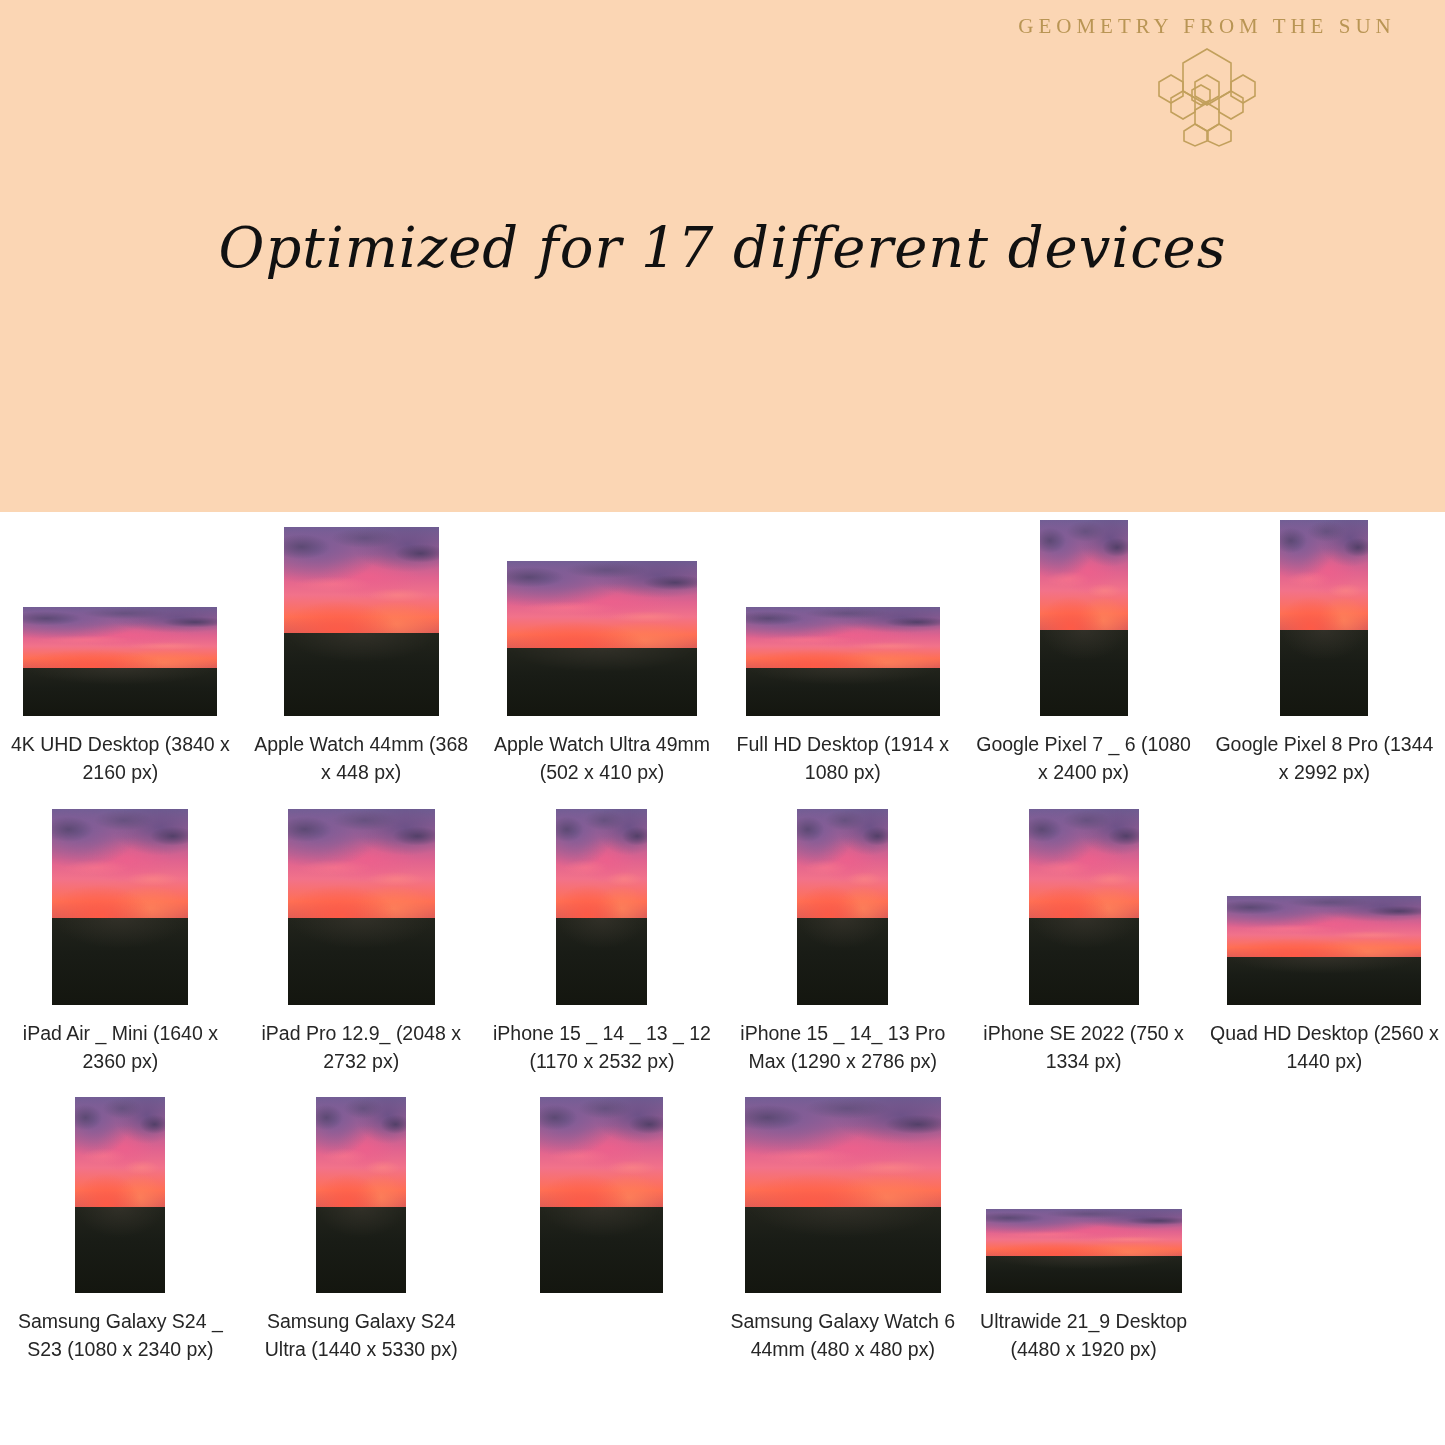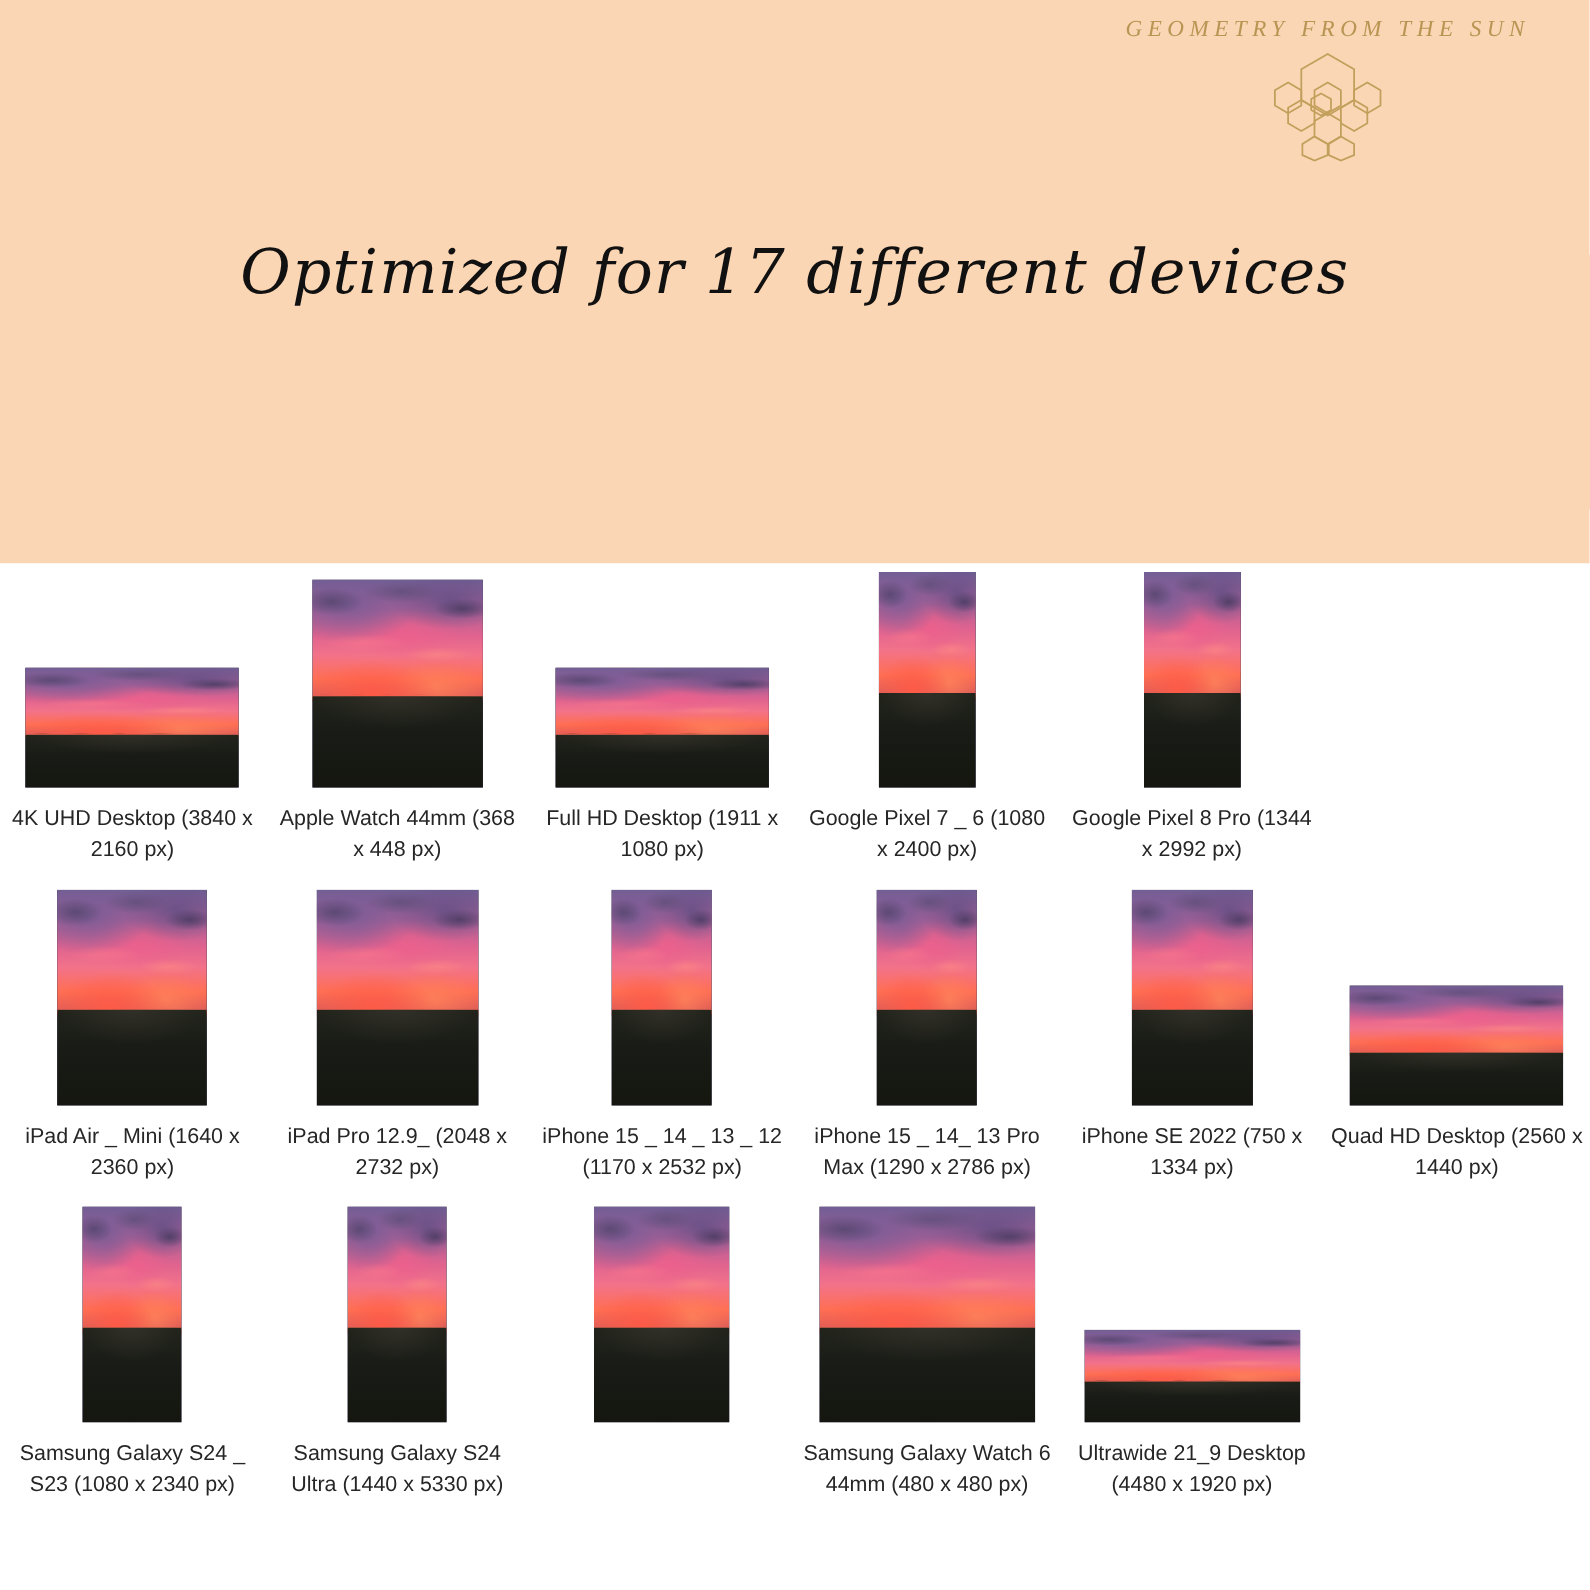--- a/index.html
+++ b/index.html
@@ -21,21 +21,20 @@
     height: 512px;
     background: #fbd6b4;
     box-sizing: border-box;
   }
   .brand {
     position: absolute;
     top: 14px;
     right: 28px;
     width: 420px;
     text-align: center;
-    font-style: italic;
   }
   .brand-name {
     font-family: "Liberation Serif", serif;
     font-size: 21px;
     letter-spacing: 5px;
     color: #b99554;
     white-space: nowrap;
   }
   .brand-mark {
     margin-top: 6px;
@@ -209,32 +208,44 @@
           <div class="sky"></div>
             <div class="clouds"></div>
             <div class="horizon"></div>
             <div class="treeline"></div>
             <div class="ground"></div>
         </div>
       </div>
       <div class="caption">Apple Watch 44mm (368 x 448 px)</div>
     </div>
 
+    <div class="cell">
+      <div class="thumb-box">
+        <div class="photo thumb" style="width:190px;height:155px;">
+          <div class="sky"></div>
+            <div class="clouds"></div>
+            <div class="horizon"></div>
+            <div class="treeline"></div>
+            <div class="ground"></div>
+        </div>
+      </div>
+      <div class="caption">Apple Watch Ultra 49mm (502 x 410 px)</div>
+    </div>
 
     <div class="cell">
       <div class="thumb-box">
         <div class="photo thumb" style="width:194px;height:109px;">
           <div class="sky"></div>
             <div class="clouds"></div>
             <div class="horizon"></div>
             <div class="treeline"></div>
             <div class="ground"></div>
         </div>
       </div>
-      <div class="caption">Full HD Desktop (1911 x 1080 px)</div>
+      <div class="caption">Full HD Desktop (1914 x 1080 px)</div>
     </div>
 
     <div class="cell">
       <div class="thumb-box">
         <div class="photo thumb" style="width:88px;height:196px;">
           <div class="sky"></div>
             <div class="clouds"></div>
             <div class="horizon"></div>
             <div class="treeline"></div>
             <div class="ground"></div>

